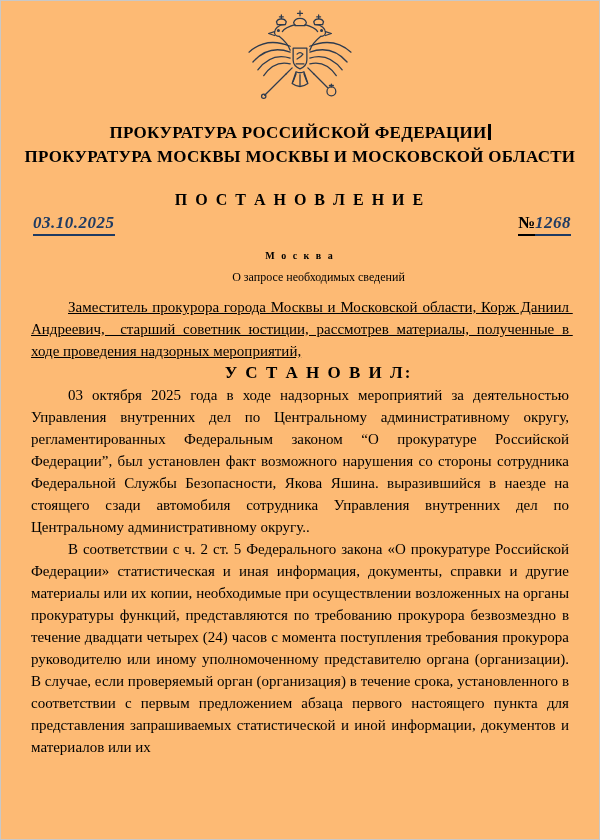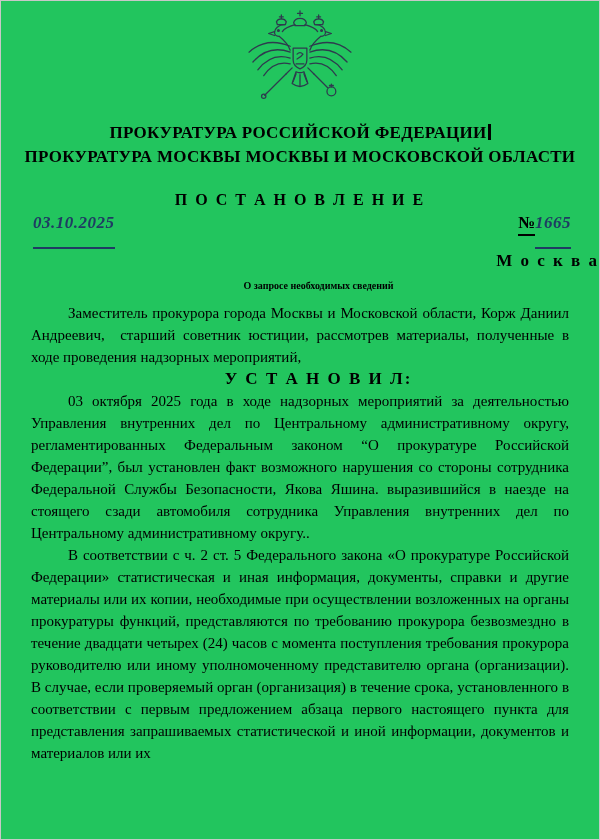--- a/index.html
+++ b/index.html
@@ -1,21 +1,21 @@
 <!DOCTYPE html>
 <html style="--ink-blue: #1f3b63; --emblem-ink: #2e3b4e; --text: #000000; --page-border: #c8c8c8;"><head>
 <meta charset="utf-8">
 <style>
   html, body { margin: 0; padding: 0; background: #ffffff; }
   * { box-sizing: border-box; }
 
   .page {
     width: 600px;
     height: 840px;
-    background: #22c55e;
+    background: #fdba74;
     border: 1px solid var(--page-border, #c8c8c8);
     font-family: "Liberation Serif", serif;
     color: var(--text, #000000);
     overflow: hidden;
     position: relative;
   }
 
   
   .emblem-wrap { text-align: center; padding-top: 8px; }
   .emblem {
@@ -57,56 +57,56 @@
     justify-content: space-between;
     align-items: baseline;
     margin: 4px 28px 0 32px;
     font-size: 17px;
   }
   .script-value {
     font-style: italic;
     font-weight: bold;
     color: var(--ink-blue, #1f3b63);
     border-bottom: 2px solid var(--ink-blue, #1f3b63);
-    padding-bottom: 14px;
+    padding-bottom: 1px;
     letter-spacing: 0.5px;
   }
   .num-sign {
     font-weight: bold;
     color: #000;
     border-bottom: 2px solid #000;
     padding-bottom: 1px;
   }
   .num-group { display: inline-flex; align-items: baseline; }
 
   
   .city {
-    text-align: right;
-    font-size: 17px;
+    text-align: center;
+    font-size: 10px;
     font-weight: bold;
     letter-spacing: 2px;
-    margin-top: 2px;
+    margin-top: 14px;
   }
   .subject {
     text-align: center;
-    font-size: 10px;
-    font-weight: bold;
+    font-size: 12px;
+    font-weight: normal;
     margin-top: 9px;
     margin-left: 37px;
   }
 
   
   .body-text {
     margin: 11px 30px 0 30px;
     font-size: 15px;
     line-height: 22px;
     text-align: justify;
   }
   .body-text p { margin: 0; text-indent: 37px; }
-  .body-text p.pre { white-space: pre-wrap; }
+  .body-text p.pre { white-space: pre-wrap; text-decoration: underline; }
 
   .resolution-heading {
     text-align: center;
     font-size: 17px;
     font-weight: bold;
     letter-spacing: 2px;
     margin: 7px 0 7px 0;
     text-indent: 0;
   }
 </style>
@@ -169,21 +169,21 @@
     <div class="org-line"><span>ПРОКУРАТУРА РОССИЙСКОЙ ФЕДЕРАЦИИ</span><span class="caret"></span></div>
     <div class="org-line">ПРОКУРАТУРА МОСКВЫ МОСКВЫ И МОСКОВСКОЙ ОБЛАСТИ</div>
   </div>
 
   <div class="doc-title">П О С Т А Н О В Л Е Н И Е</div>
 
   <div class="dateline">
     <span class="script-value">03.10.2025</span>
     <span class="num-group">
       <span class="num-sign">№</span>
-        <span class="script-value">1665</span>
+        <span class="script-value">1268</span>
     </span>
   </div>
 
   <div class="city">М о с к в а</div>
 
   <div class="subject">О запросе необходимых сведений</div>
 
   <div class="body-text">
     <p class="pre">Заместитель прокурора города Москвы и Московской области, Корж Даниил Андреевич,  старший советник юстиции, рассмотрев материалы, полученные в ходе проведения надзорных мероприятий,</p>
     <p class="resolution-heading">У С Т А Н О В И Л:</p>

